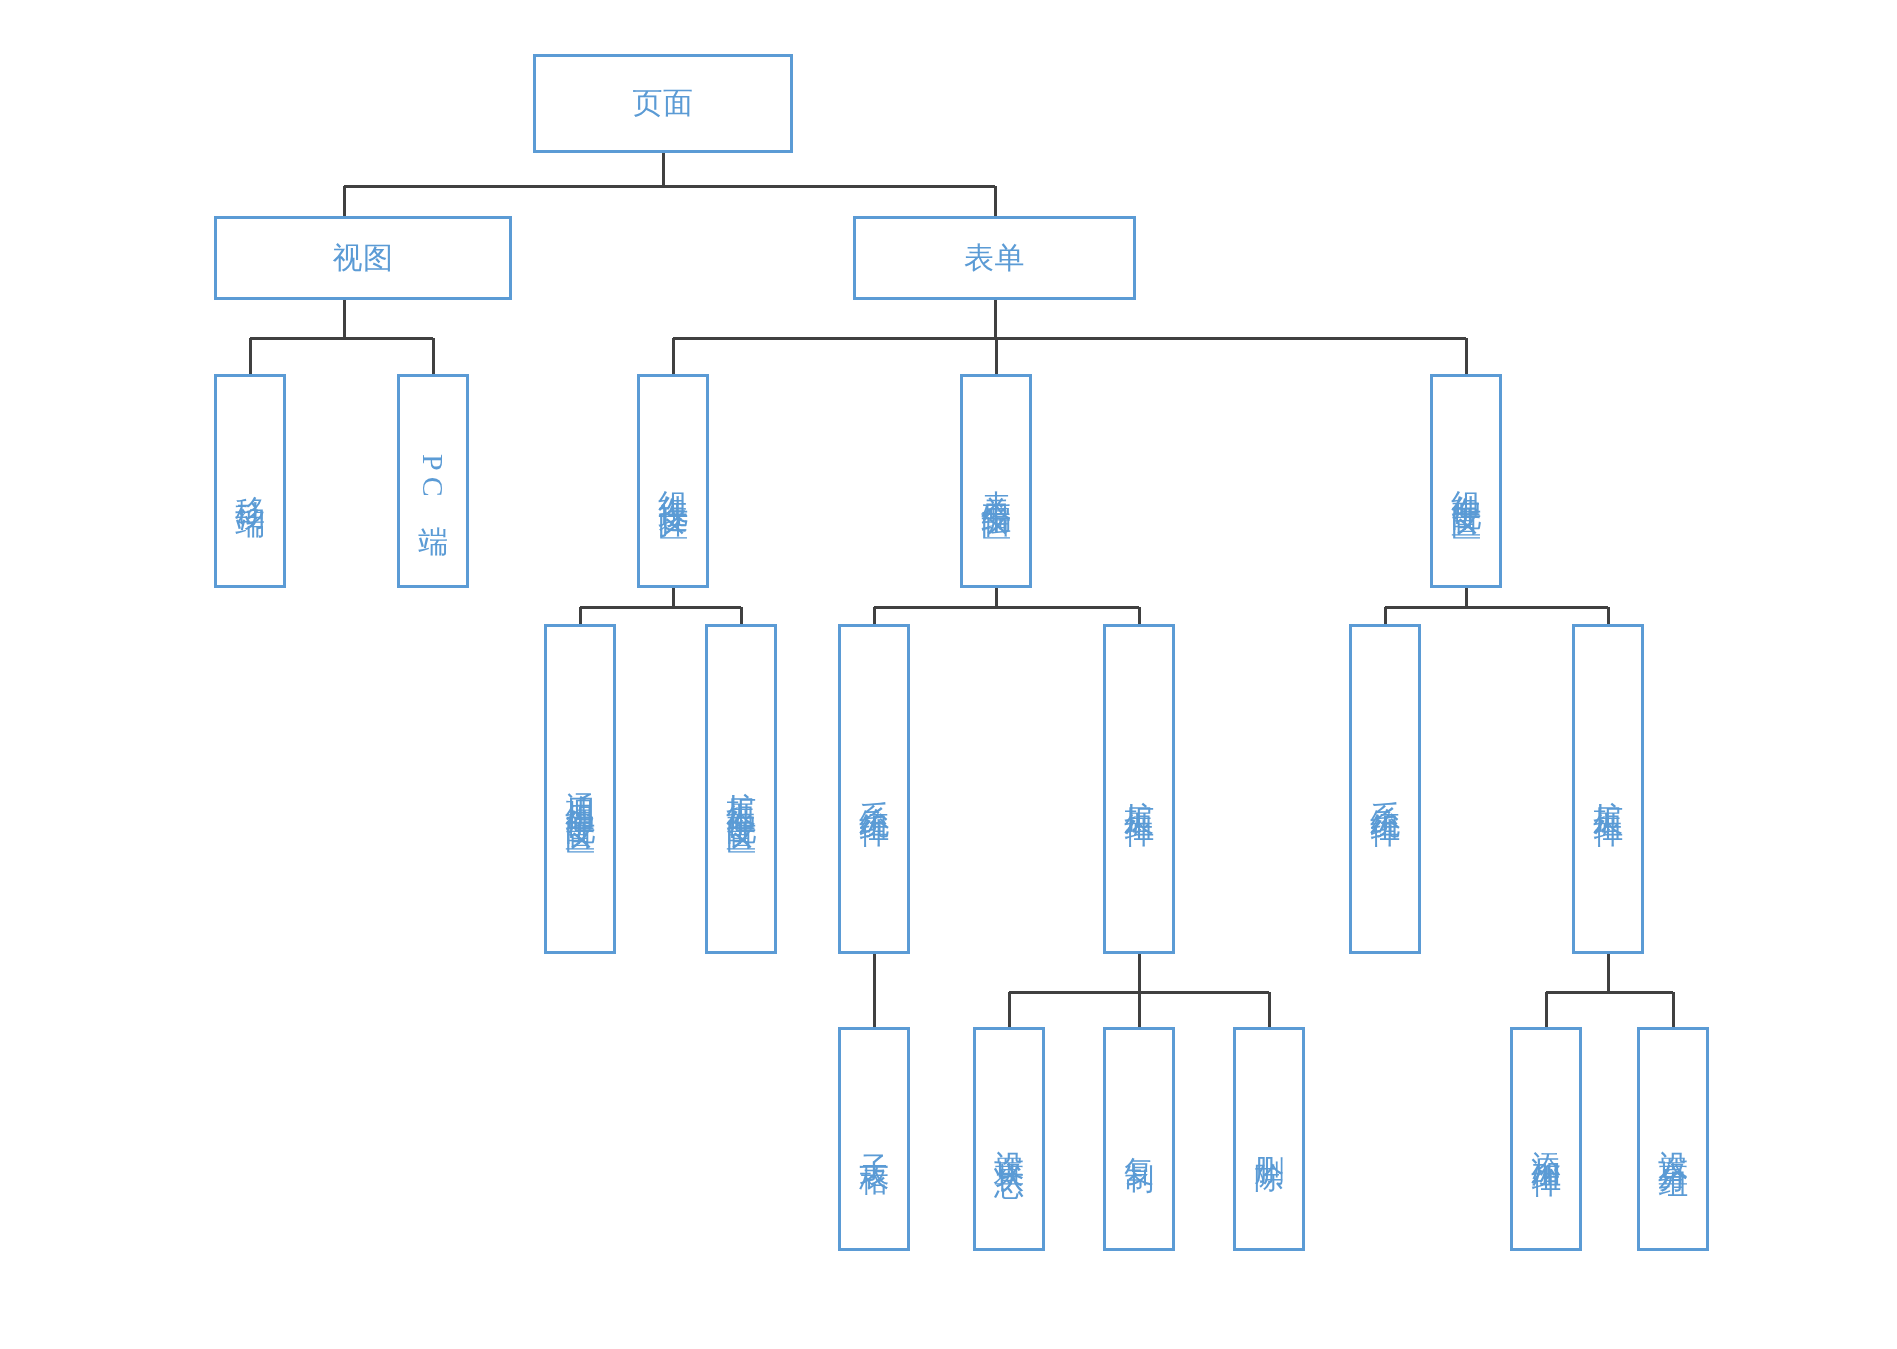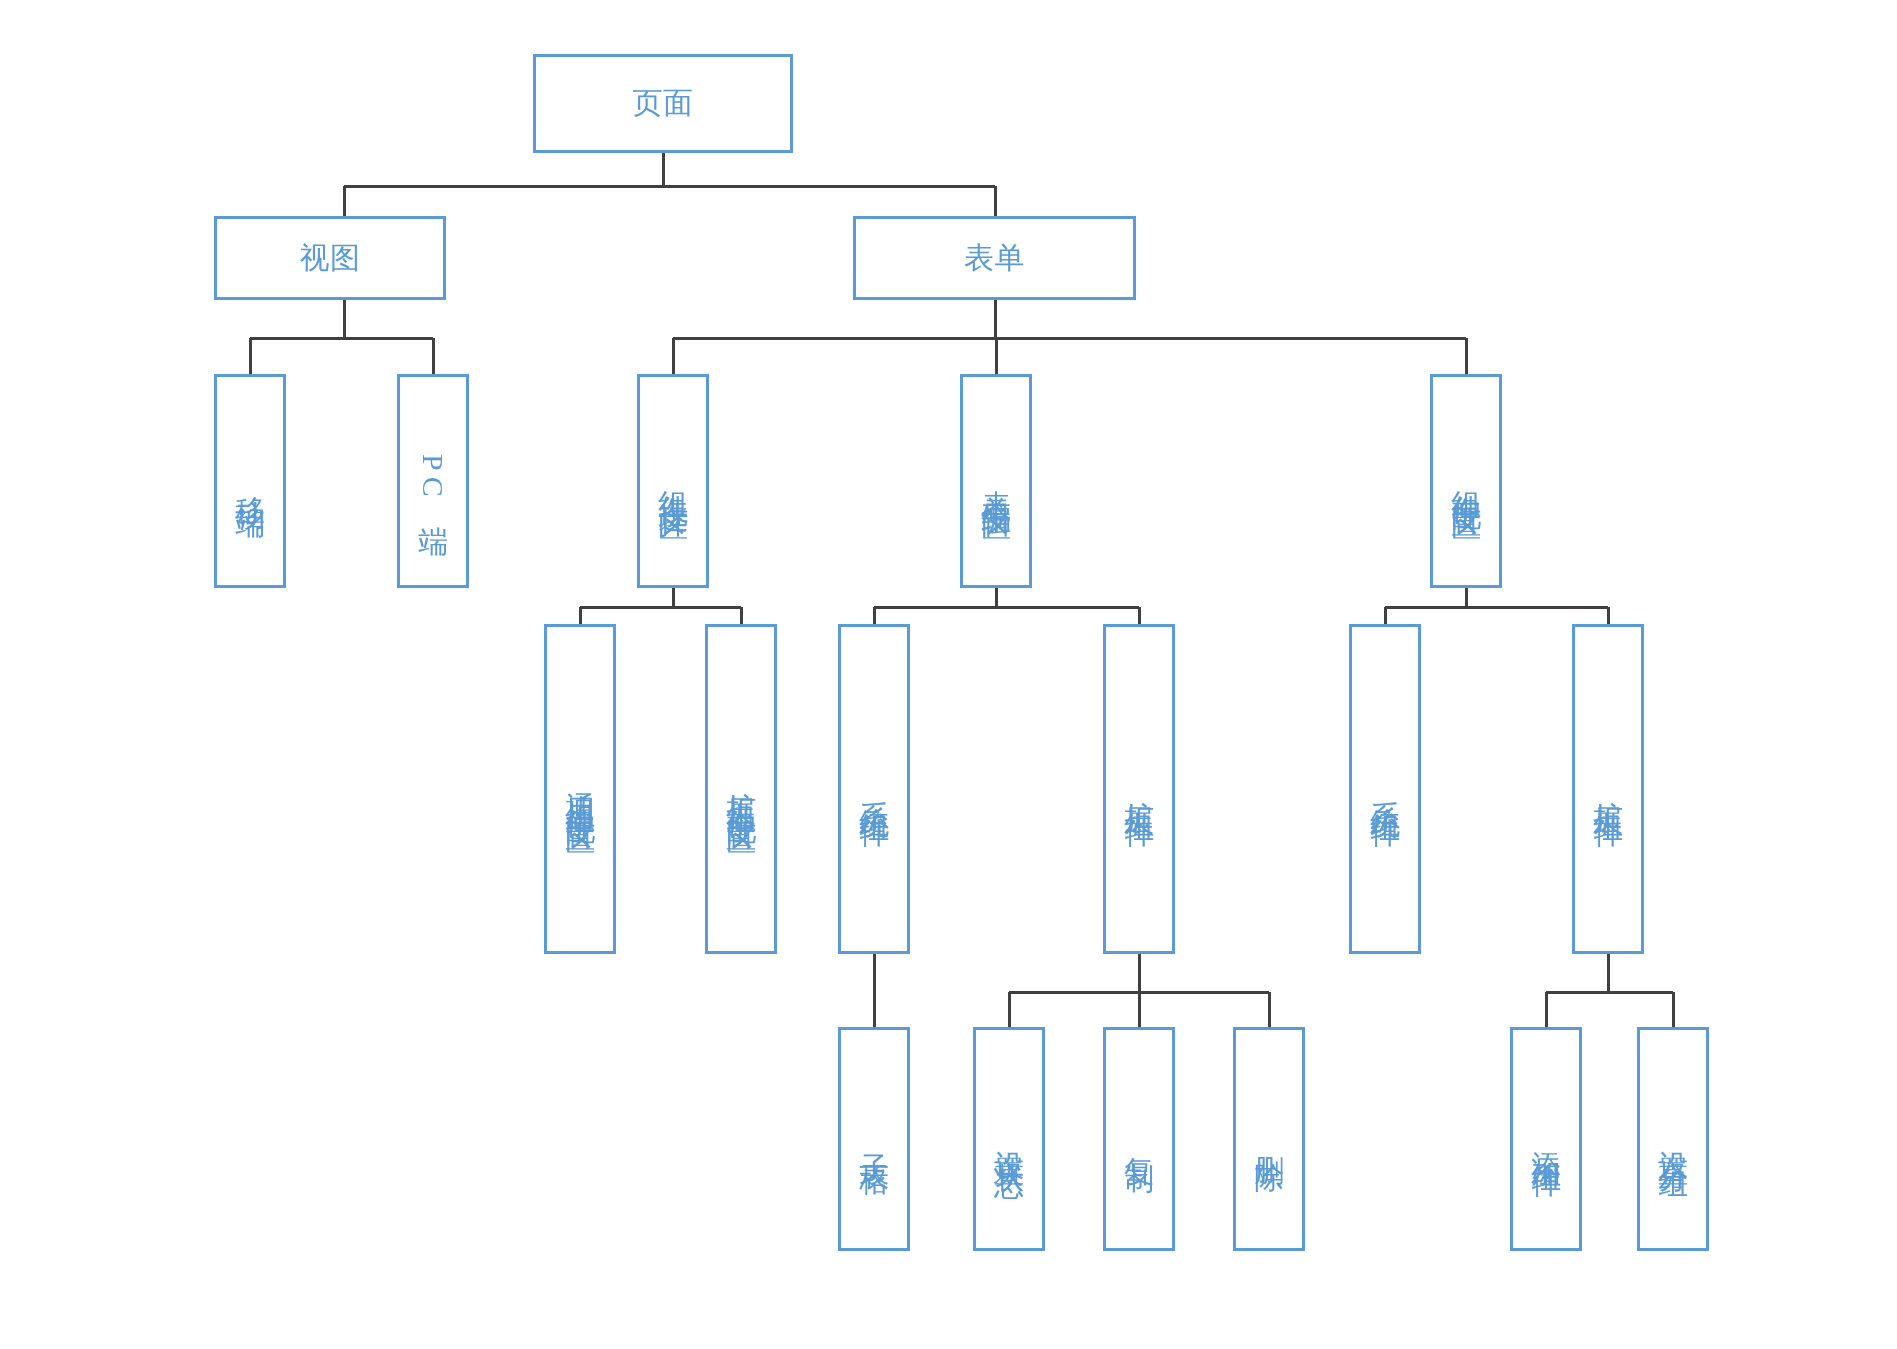--- a/index.html
+++ b/index.html
@@ -98,21 +98,21 @@
       <line x1="1269" y1="992" x2="1269" y2="1027" stroke="#404040" stroke-width="3" shape-rendering="crispEdges"></line>
       <line x1="1608" y1="954" x2="1608" y2="992" stroke="#404040" stroke-width="3" shape-rendering="crispEdges"></line>
       <line x1="1546" y1="992" x2="1673" y2="992" stroke="#404040" stroke-width="3" shape-rendering="crispEdges"></line>
       <line x1="1546" y1="992" x2="1546" y2="1027" stroke="#404040" stroke-width="3" shape-rendering="crispEdges"></line>
       <line x1="1673" y1="992" x2="1673" y2="1027" stroke="#404040" stroke-width="3" shape-rendering="crispEdges"></line>
     </svg>
   <div id="node-layer">
       <div class="node horizontal" style="left: 533px; top: 54px; width: 260px; height: 99px; border-color: rgb(91, 155, 213); background: rgb(255, 255, 255);">
         <span class="label">页面</span>
       </div>
-      <div class="node horizontal" style="left: 214px; top: 216px; width: 232px; height: 84px; border-color: rgb(91, 155, 213); background: rgb(255, 255, 255);">
+      <div class="node horizontal" style="left: 214px; top: 216px; width: 298px; height: 84px; border-color: rgb(91, 155, 213); background: rgb(255, 255, 255);">
         <span class="label">视图</span>
       </div>
       <div class="node horizontal" style="left: 853px; top: 216px; width: 283px; height: 84px; border-color: rgb(91, 155, 213); background: rgb(255, 255, 255); align-items: center;">
         <span class="label">表单</span>
       </div>
       <div class="node vertical" style="left: 214px; top: 374px; width: 72px; height: 214px; border-color: rgb(91, 155, 213); background: rgb(255, 255, 255);">
         <span class="label">移动端</span>
       </div>
       <div class="node vertical latin" style="left: 397px; top: 374px; width: 72px; height: 214px; border-color: rgb(91, 155, 213); background: rgb(255, 255, 255);">
         <span class="label">PC端</span>

